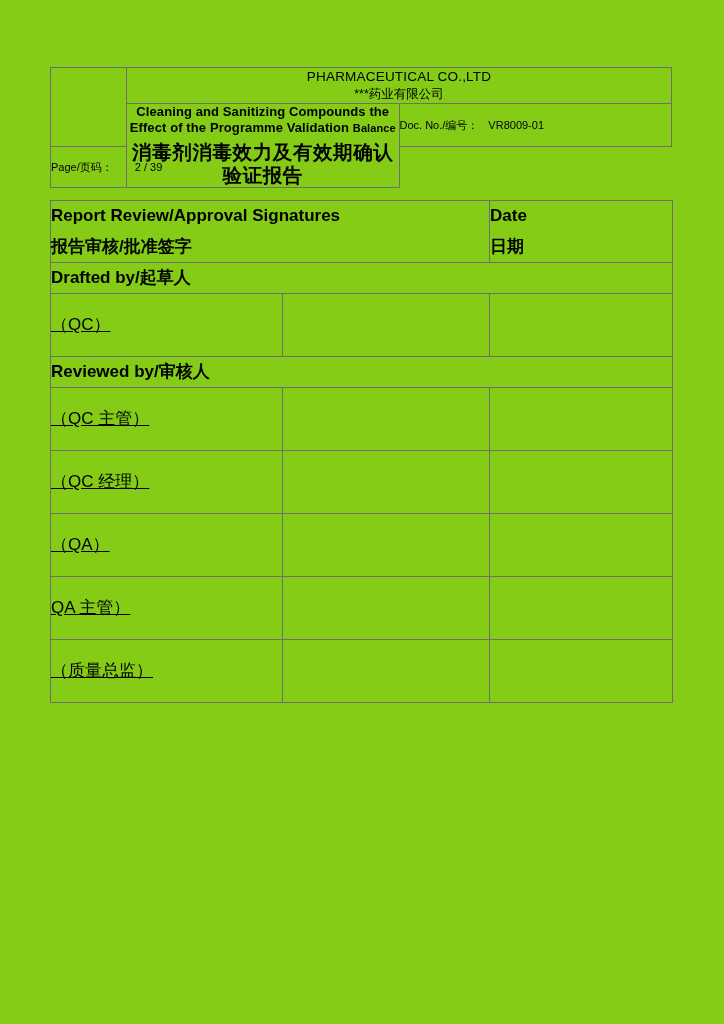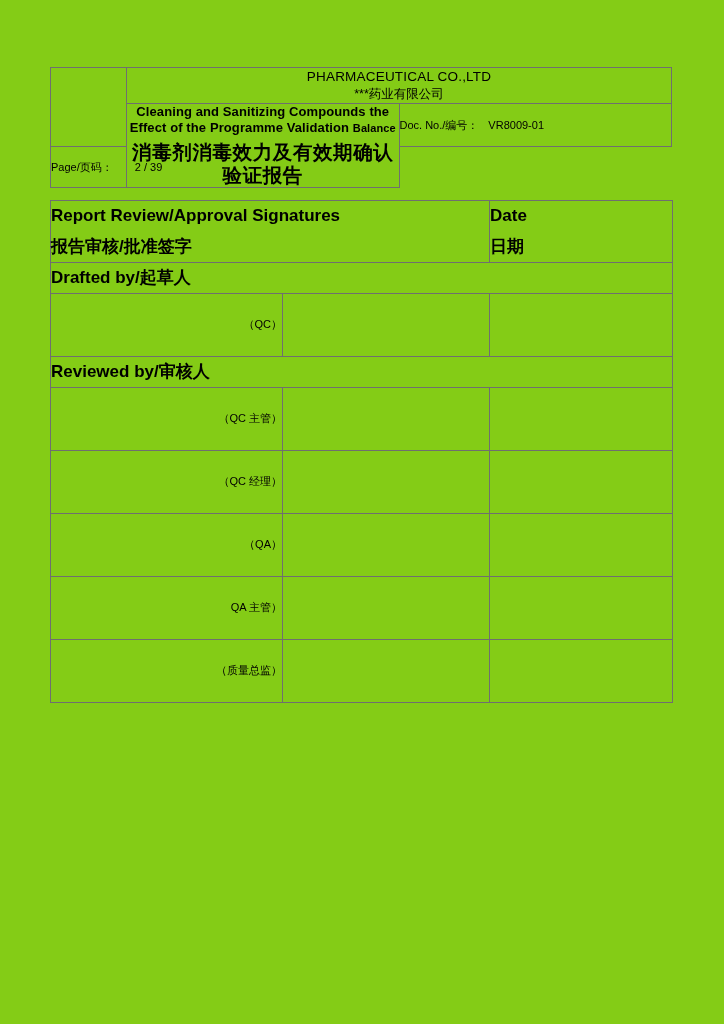--- a/index.html
+++ b/index.html
@@ -110,24 +110,25 @@
   .sec-head {
     font-weight: bold;
     font-size: 17px;
     padding: 7px 7px 9px 7px;
     line-height: 1.75;
     text-align: left;
   }
   .sec-head .ln { display: block; }
 
   .role-cell {
-    text-align: right;
-    font-size: 11px;
+    text-align: left;
+    font-size: 17px;
     height: 62px;
     padding: 4px 6px;
+    text-decoration: underline;
   }
   .blank-cell { }
 
   .hdr-row .sec-head { line-height: 1.8; }
 </style>
 </head>
 <body>
 
 <div class="page">
 

